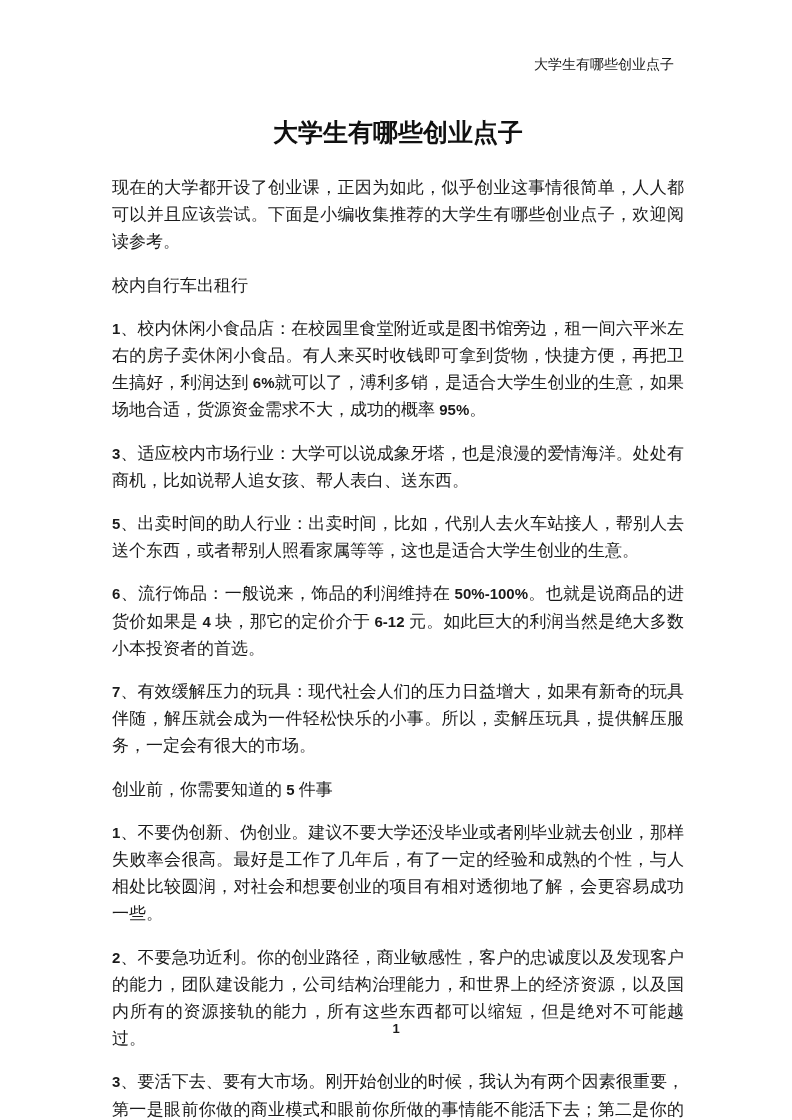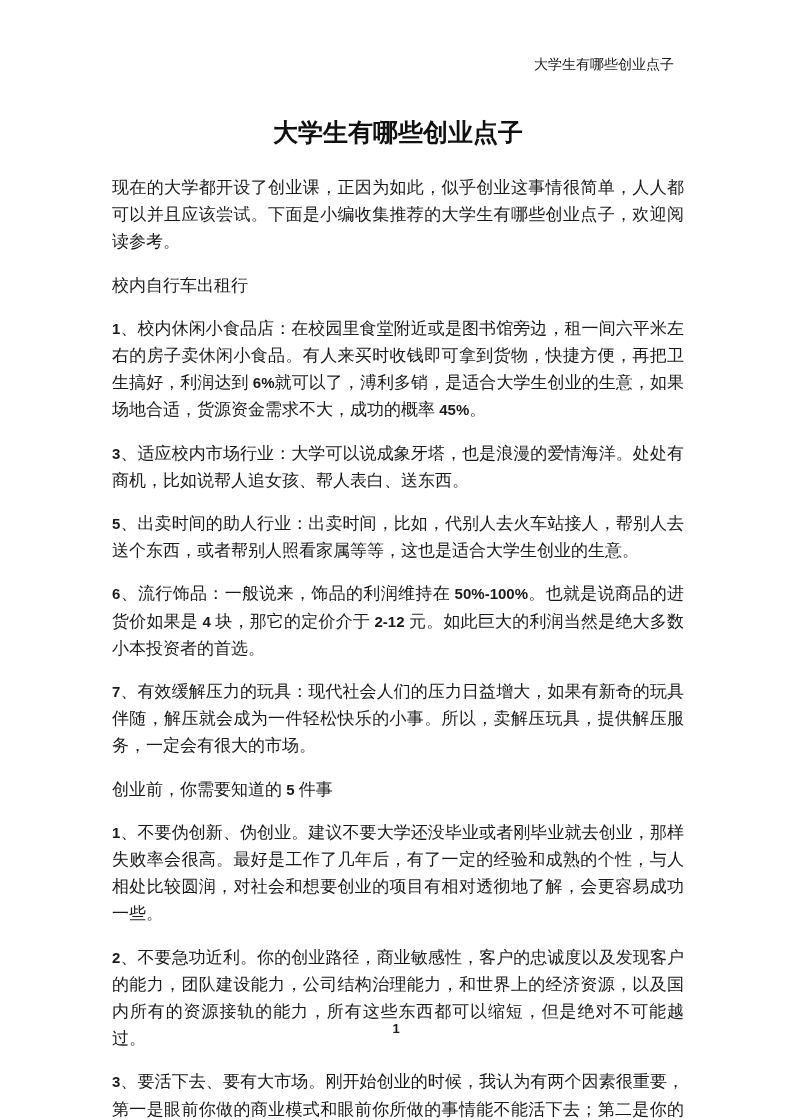--- a/index.html
+++ b/index.html
@@ -76,24 +76,24 @@
 
   <div class="page-header">
     <span>大学生有哪些创业点子</span>
   </div>
 
   <h1 class="doc-title">大学生有哪些创业点子</h1>
 
   <div class="doc-body">
     <p>现在的大学都开设了创业课，正因为如此，似乎创业这事情很简单，人人都可以并且应该尝试。下面是小编收集推荐的大学生有哪些创业点子，欢迎阅读参考。</p>
     <p>校内自行车出租行</p>
-    <p><span class="latin">1</span>、校内休闲小食品店：在校园里食堂附近或是图书馆旁边，租一间六平米左右的房子卖休闲小食品。有人来买时收钱即可拿到货物，快捷方便，再把卫生搞好，利润达到 <span class="latin">6%</span>就可以了，溥利多销，是适合大学生创业的生意，如果场地合适，货源资金需求不大，成功的概率 <span class="latin">45%</span>。</p>
+    <p><span class="latin">1</span>、校内休闲小食品店：在校园里食堂附近或是图书馆旁边，租一间六平米左右的房子卖休闲小食品。有人来买时收钱即可拿到货物，快捷方便，再把卫生搞好，利润达到 <span class="latin">6%</span>就可以了，溥利多销，是适合大学生创业的生意，如果场地合适，货源资金需求不大，成功的概率 <span class="latin">95%</span>。</p>
     <p><span class="latin">3</span>、适应校内市场行业：大学可以说成象牙塔，也是浪漫的爱情海洋。处处有商机，比如说帮人追女孩、帮人表白、送东西。</p>
     <p><span class="latin">5</span>、出卖时间的助人行业：出卖时间，比如，代别人去火车站接人，帮别人去送个东西，或者帮别人照看家属等等，这也是适合大学生创业的生意。</p>
-    <p><span class="latin">6</span>、流行饰品：一般说来，饰品的利润维持在 <span class="latin">50%-100%</span>。也就是说商品的进货价如果是 <span class="latin">4</span> 块，那它的定价介于 <span class="latin">2-12</span> 元。如此巨大的利润当然是绝大多数小本投资者的首选。</p>
+    <p><span class="latin">6</span>、流行饰品：一般说来，饰品的利润维持在 <span class="latin">50%-100%</span>。也就是说商品的进货价如果是 <span class="latin">4</span> 块，那它的定价介于 <span class="latin">6-12</span> 元。如此巨大的利润当然是绝大多数小本投资者的首选。</p>
     <p><span class="latin">7</span>、有效缓解压力的玩具：现代社会人们的压力日益增大，如果有新奇的玩具伴随，解压就会成为一件轻松快乐的小事。所以，卖解压玩具，提供解压服务，一定会有很大的市场。</p>
     <p>创业前，你需要知道的 <span class="latin">5</span> 件事</p>
     <p><span class="latin">1</span>、不要伪创新、伪创业。建议不要大学还没毕业或者刚毕业就去创业，那样失败率会很高。最好是工作了几年后，有了一定的经验和成熟的个性，与人相处比较圆润，对社会和想要创业的项目有相对透彻地了解，会更容易成功一些。</p>
     <p><span class="latin">2</span>、不要急功近利。你的创业路径，商业敏感性，客户的忠诚度以及发现客户的能力，团队建设能力，公司结构治理能力，和世界上的经济资源，以及国内所有的资源接轨的能力，所有这些东西都可以缩短，但是绝对不可能越过。</p>
     <p><span class="latin">3</span>、要活下去、要有大市场。刚开始创业的时候，我认为有两个因素很重要，第一是眼前你做的商业模式和眼前你所做的事情能不能活下去；第二是你的这个商业模式未来到底有怎么样的大市场等着你。</p>
   </div>
 
   <div class="page-footer">
     <span>1</span>
   </div>

